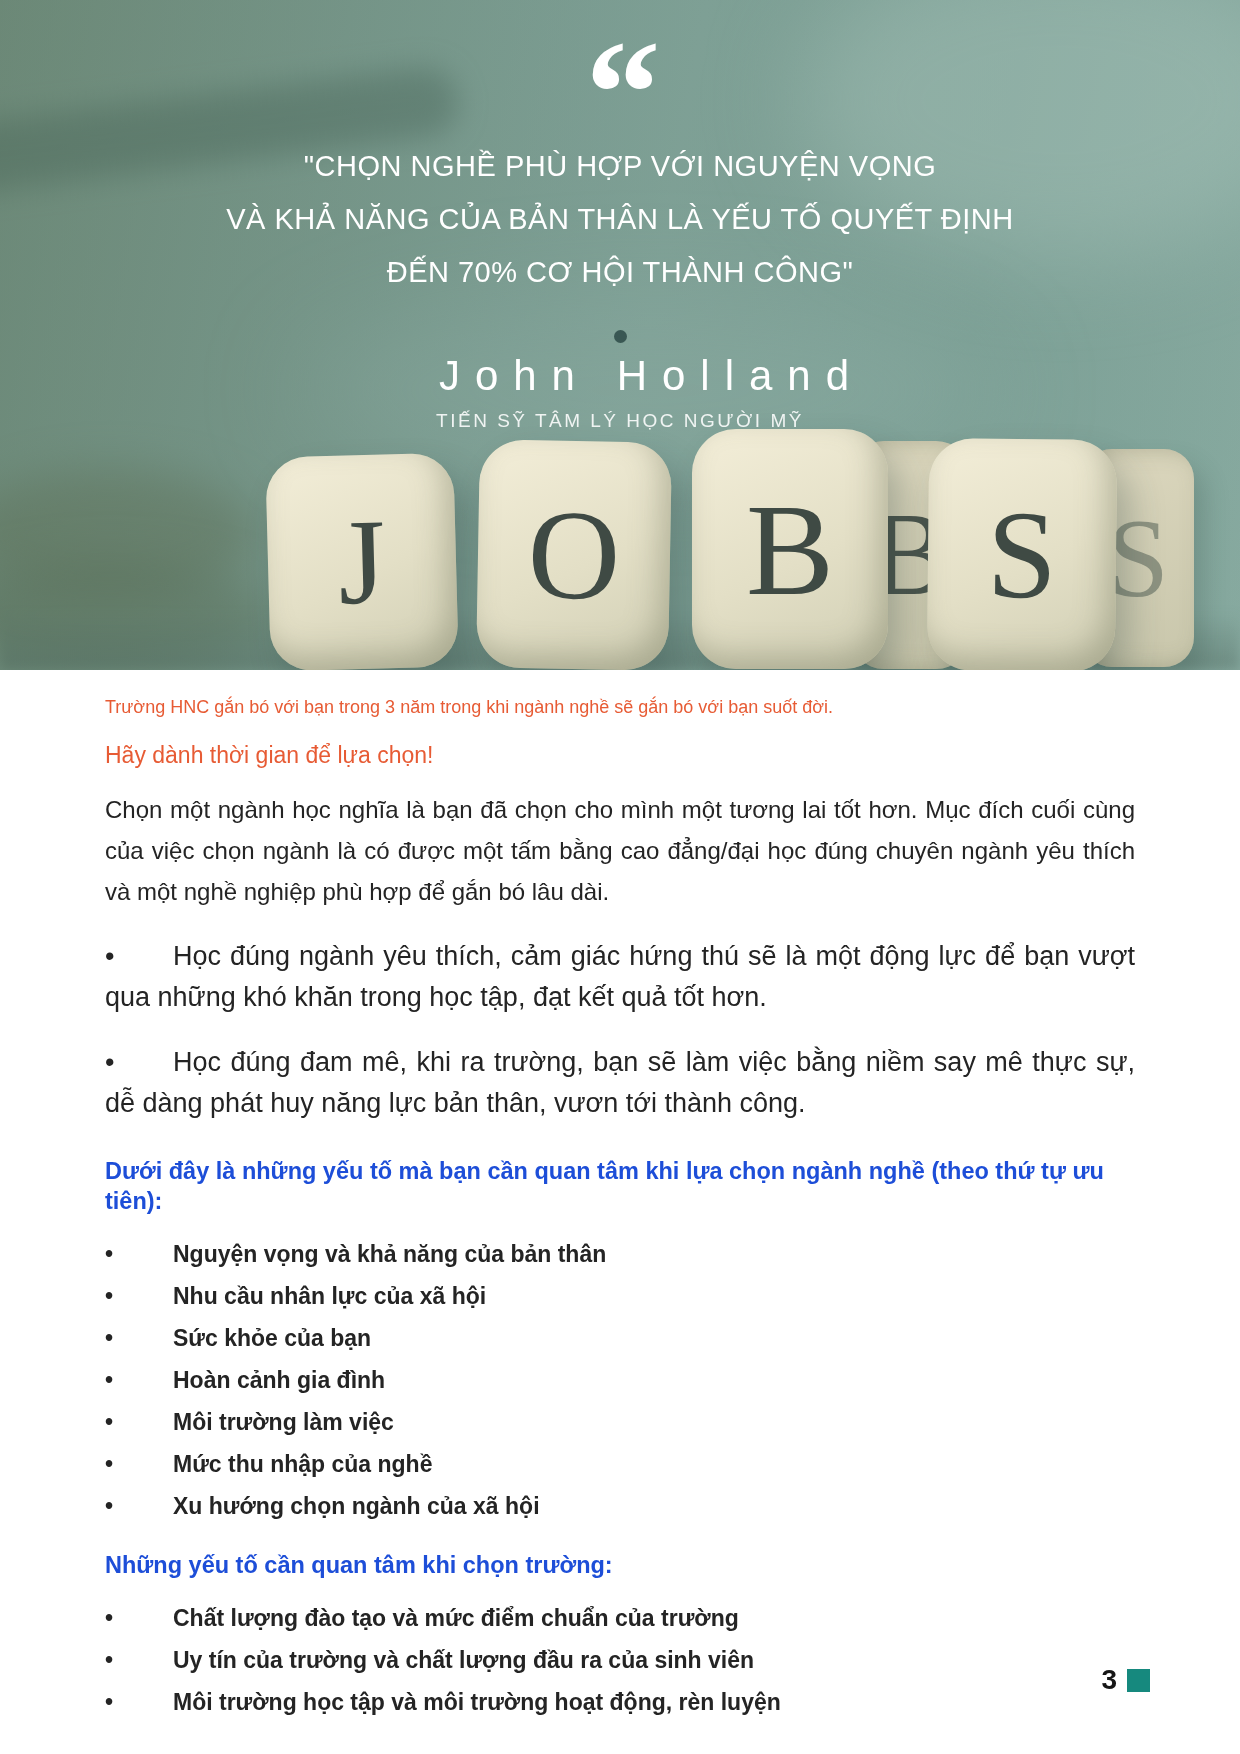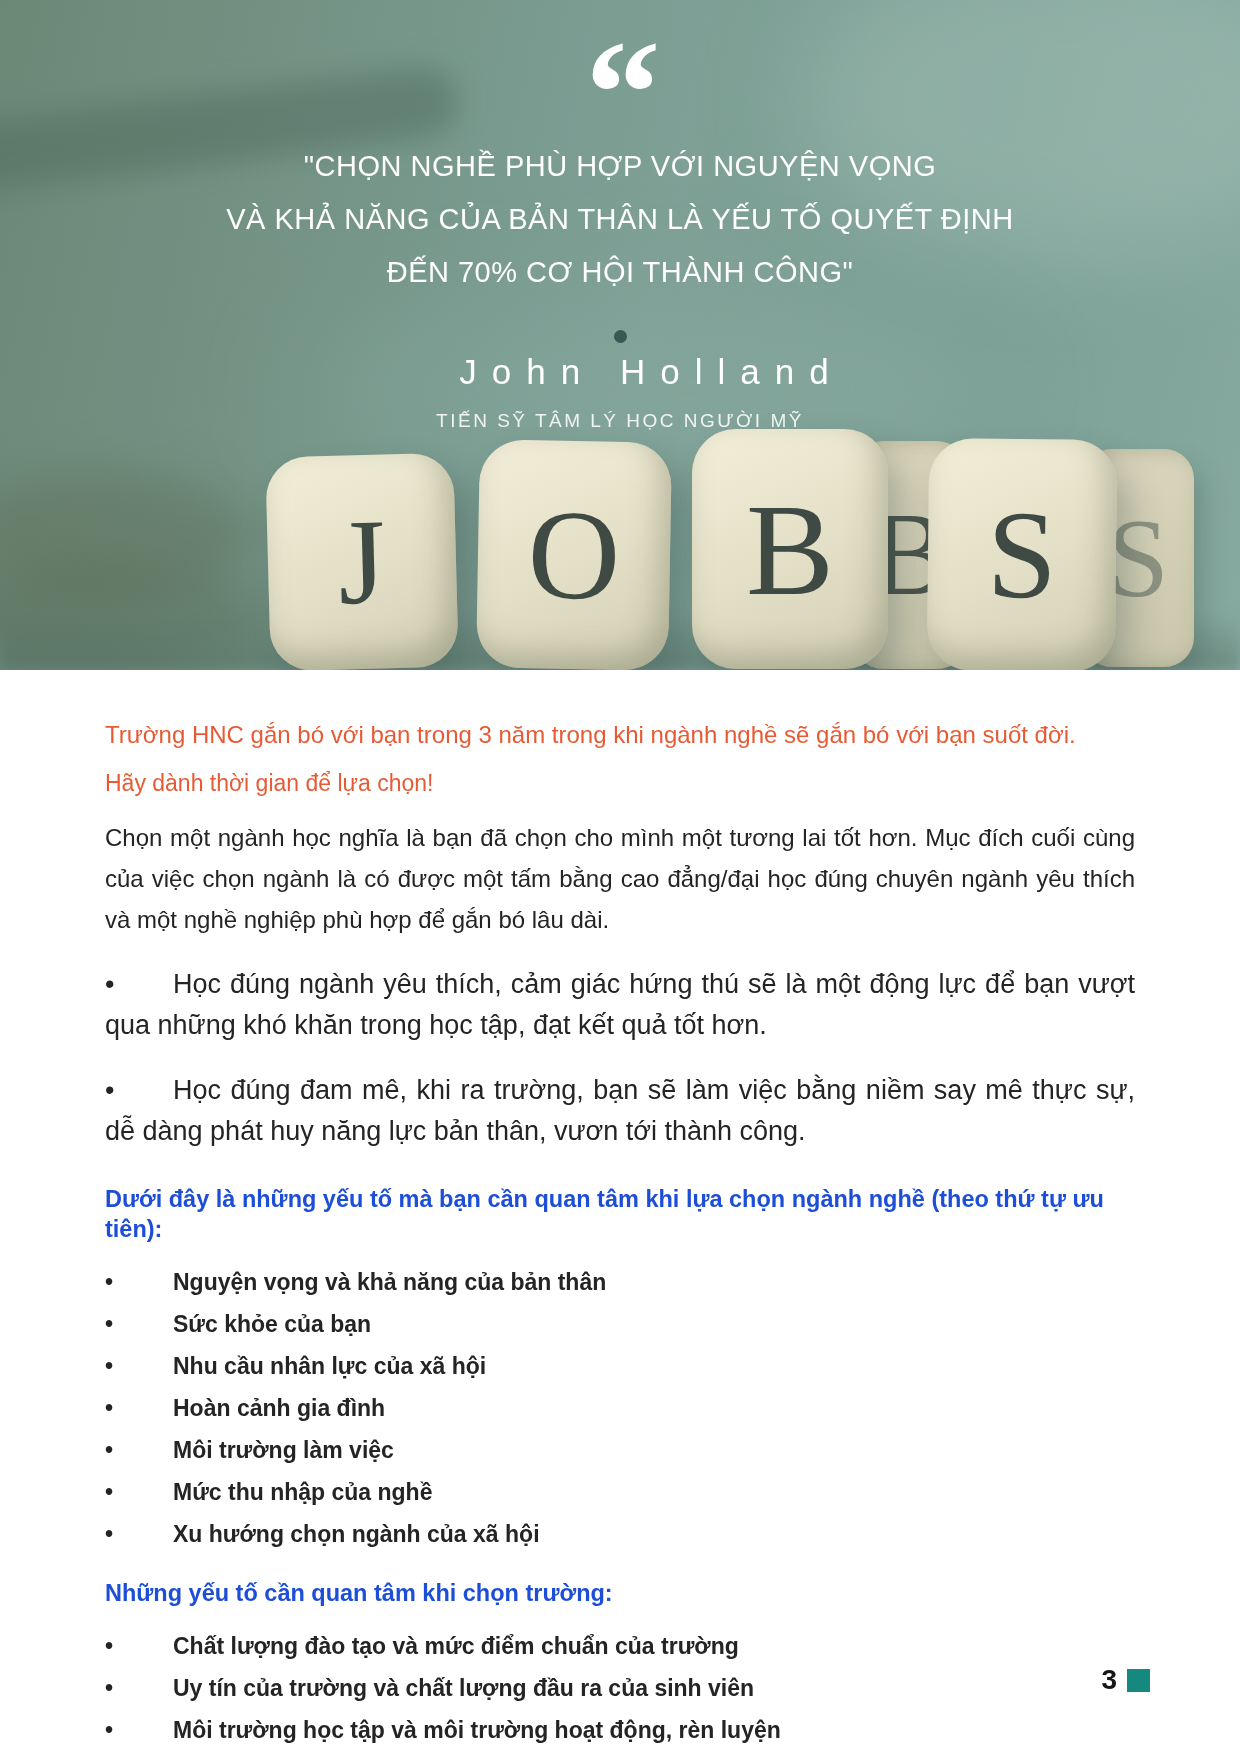--- a/index.html
+++ b/index.html
@@ -44,27 +44,27 @@
 
   .hero-content { position:absolute; inset:0; z-index:5; text-align:center; color:#ffffff; }
   .quote-glyph { position:absolute; left:0; right:0; top:18px;
     font-family:"Liberation Serif", serif; font-weight:bold; font-size:150px; line-height:1;
     color:#ffffff; letter-spacing:-6px; height:100px; overflow:hidden; }
   .quote-lines { position:absolute; left:60px; right:60px; top:140px; }
   .quote-line { font-size:29px; line-height:53px; font-weight:400; letter-spacing:.5px; }
   .sep-dot { position:absolute; left:50%; top:330px; width:13px; height:13px; margin-left:-6px;
     border-radius:50%; background:#2d4a47; opacity:.85; }
   .author-name { position:absolute; left:0; right:0; top:352px;
-    font-size:35px; font-weight:400; letter-spacing:15px; text-indent:15px;padding-left:48px; }
+    font-size:42px; font-weight:400; letter-spacing:15px; text-indent:15px;padding-left:48px; }
   .author-title { position:absolute; left:0; right:0; top:410px;
     font-size:19px; letter-spacing:2.5px; color:rgba(255,255,255,.88); }
 
   
   .content { position:absolute; left:105px; top:670px; width:1030px; color:#262626; }
-  .intro { margin-top:50px; color:#e75b34; font-size:24px; line-height:30px; }
+  .intro { margin-top:22px; color:#e75b34; font-size:18px; line-height:30px; }
   .lead-italic { margin-top:20px; color:#e75b34; font-size:23px; }
   .para { margin-top:20px; font-size:24px; line-height:41px; text-align:justify; color:#242424; }
   .bpara { margin-top:24px; font-size:27px; line-height:41px; text-align:justify; color:#242424; }
   .b-dot { display:inline-block; width:20px; color:#242424; }
   .b-gap { display:inline-block; width:48px; }
   .sec-heading { margin-top:32px; color:#1d4ed8; font-size:23.5px; font-weight:700; line-height:30px; }
   ul.plain { list-style:none; margin-top:26px; }
   ul.plain li { font-size:23px; line-height:24px; margin-bottom:18px; color:#242424;font-weight:bold; }
   ul.plain li .b-dot { width:20px; }
   ul.plain li .b-gap { width:48px; }
@@ -127,22 +127,22 @@
     <p class="intro">Trường HNC gắn bó với bạn trong 3 năm trong khi ngành nghề sẽ gắn bó với bạn suốt đời.</p>
     <p class="lead-italic">Hãy dành thời gian để lựa chọn!</p>
     <p class="para">Chọn một ngành học nghĩa là bạn đã chọn cho mình một tương lai tốt hơn. Mục đích cuối cùng của việc chọn ngành là có được một tấm bằng cao đẳng/đại học đúng chuyên ngành yêu thích và một nghề nghiệp phù hợp để gắn bó lâu dài.</p>
 
     <p class="bpara"><span class="b-dot">•</span><span class="b-gap"></span><span>Học đúng ngành yêu thích, cảm giác hứng thú sẽ là một động lực để bạn vượt qua những khó khăn trong học tập, đạt kết quả tốt hơn.</span></p>
     <p class="bpara"><span class="b-dot">•</span><span class="b-gap"></span><span>Học đúng đam mê, khi ra trường, bạn sẽ làm việc bằng niềm say mê thực sự, dễ dàng phát huy năng lực bản thân, vươn tới thành công.</span></p>
 
     <h2 class="sec-heading">Dưới đây là những yếu tố mà bạn cần quan tâm khi lựa chọn ngành nghề (theo thứ tự ưu tiên):</h2>
     <ul class="plain">
       <li><span class="b-dot">•</span><span class="b-gap"></span><span>Nguyện vọng và khả năng của bản thân</span></li>
+      <li><span class="b-dot">•</span><span class="b-gap"></span><span>Nhu cầu nhân lực của xã hội</span></li>
       <li><span class="b-dot">•</span><span class="b-gap"></span><span>Sức khỏe của bạn</span></li>
-      <li><span class="b-dot">•</span><span class="b-gap"></span><span>Nhu cầu nhân lực của xã hội</span></li>
       <li><span class="b-dot">•</span><span class="b-gap"></span><span>Hoàn cảnh gia đình</span></li>
       <li><span class="b-dot">•</span><span class="b-gap"></span><span>Môi trường làm việc</span></li>
       <li><span class="b-dot">•</span><span class="b-gap"></span><span>Mức thu nhập của nghề</span></li>
       <li><span class="b-dot">•</span><span class="b-gap"></span><span>Xu hướng chọn ngành của xã hội</span></li>
     </ul>
 
     <h2 class="sec-heading">Những yếu tố cần quan tâm khi chọn trường:</h2>
     <ul class="plain">
       <li><span class="b-dot">•</span><span class="b-gap"></span><span>Chất lượng đào tạo và mức điểm chuẩn của trường</span></li>
       <li><span class="b-dot">•</span><span class="b-gap"></span><span>Uy tín của trường và chất lượng đầu ra của sinh viên</span></li>

